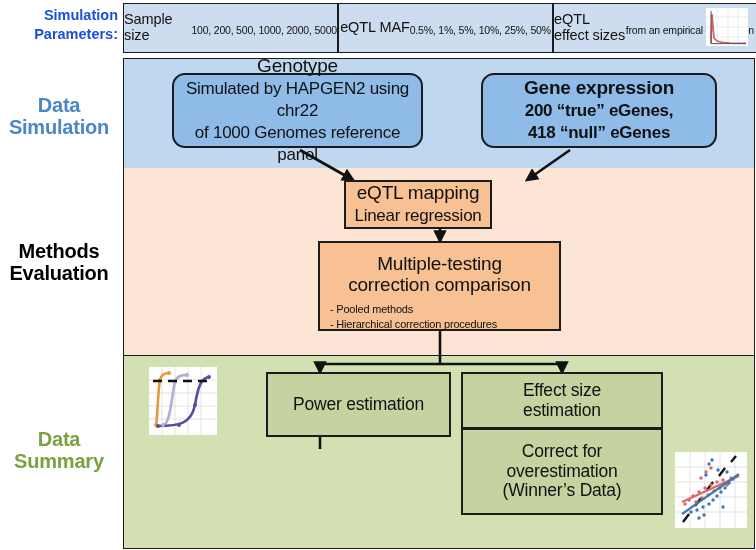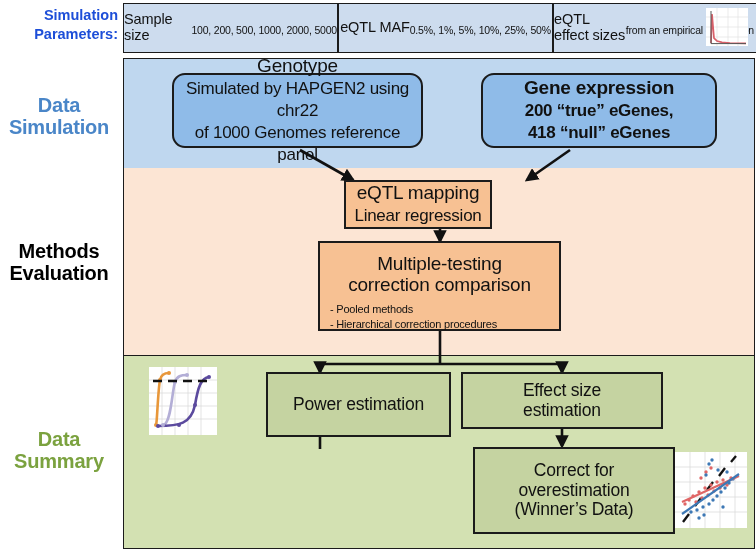--- a/index.html
+++ b/index.html
@@ -227,21 +227,21 @@
   <div class="node node-green" style="left:228px; top:372px; width:185px; height:65px;margin-left:38px;">
     <div class="node-title sm">Power estimation</div>
   </div>
 
 
   <div class="node node-green" style="left:461px; top:372px; width:202px; height:57px;">
     <div class="node-title sm">Effect size</div>
     <div class="node-title sm">estimation</div>
   </div>
 
-  <div class="node node-green" style="left:461px; top:447px; width:202px; height:87px;margin-left:12px;">
+  <div class="node node-green" style="left:461px; top:428px; width:202px; height:87px;">
     <div class="node-title sm">Correct for</div>
     <div class="node-title sm">overestimation</div>
     <div class="node-title sm">(Winner’s Data)</div>
   </div>
 
   <div class="inset" style="left:149px; top:367px; width:68px; height:68px;">
     <svg width="68" height="68" viewBox="0 0 68 68">
       <rect x="0" y="0" width="68" height="68" fill="#ffffff"></rect>
       <g stroke="#dcdcdc" stroke-width="0.8">
         <line x1="0" y1="13" x2="68" y2="13"></line>

